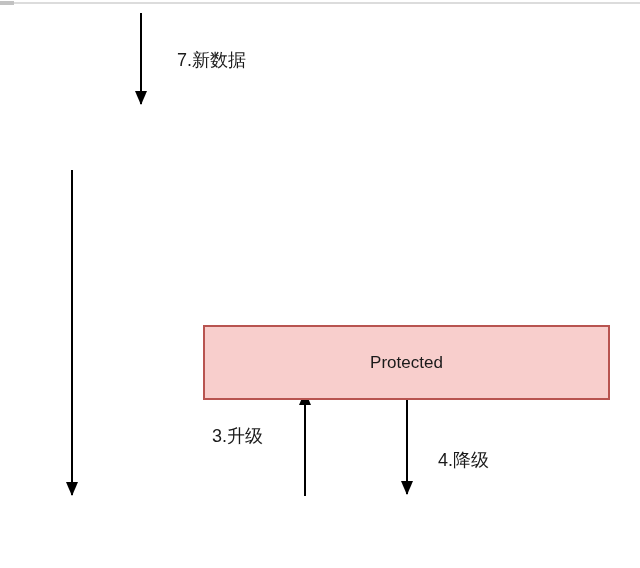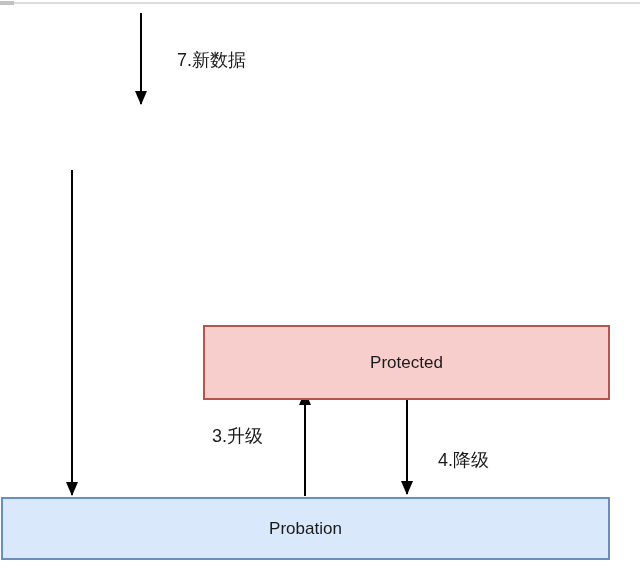--- a/index.html
+++ b/index.html
@@ -100,21 +100,18 @@
     </defs>
     <line x1="141" y1="13" x2="141" y2="104" stroke="#000" stroke-width="2" marker-end="url(#arrowhead)"></line>
     <line x1="72" y1="170" x2="72" y2="495" stroke="#000" stroke-width="2" marker-end="url(#arrowhead)"></line>
     <line x1="305" y1="496" x2="305" y2="392" stroke="#000" stroke-width="2" marker-end="url(#arrowhead)"></line>
     <line x1="407" y1="389" x2="407" y2="494" stroke="#000" stroke-width="2" marker-end="url(#arrowhead)"></line>
   </svg>
 
   <div class="node node-protected">
     <span>Protected</span>
   </div>
-  <div class="node node-probation">
-    <span>Probation</span>
-  </div>
 
   <div class="edge-label edge-label-1">7.新数据</div>
   <div class="edge-label edge-label-3">3.升级</div>
   <div class="edge-label edge-label-4">4.降级</div>
 
 </div>
 
 </body></html>

